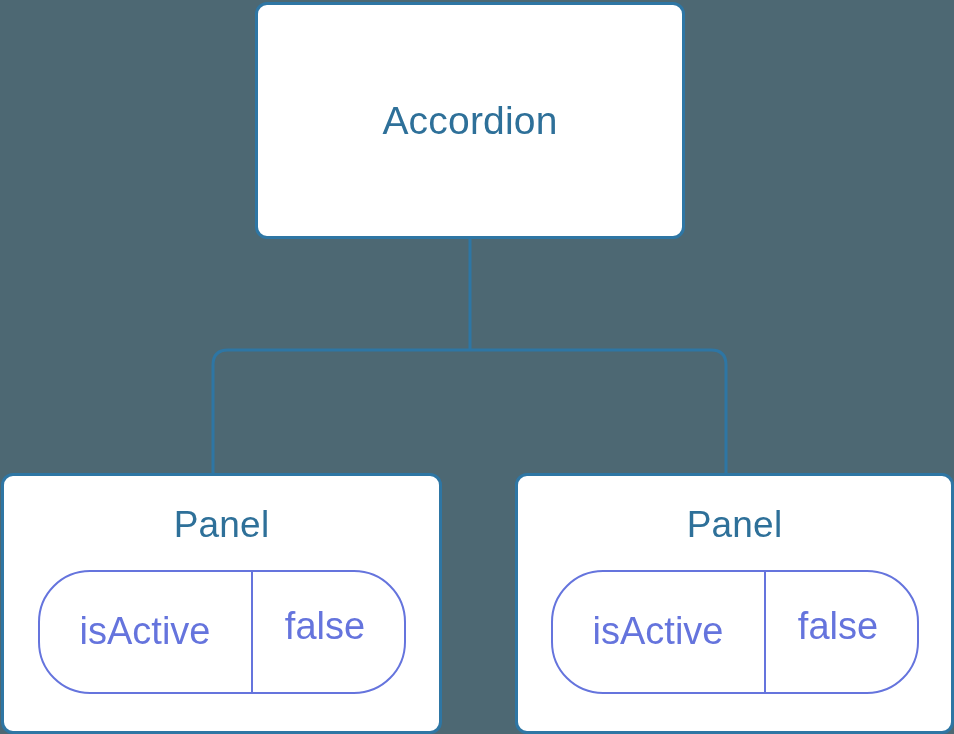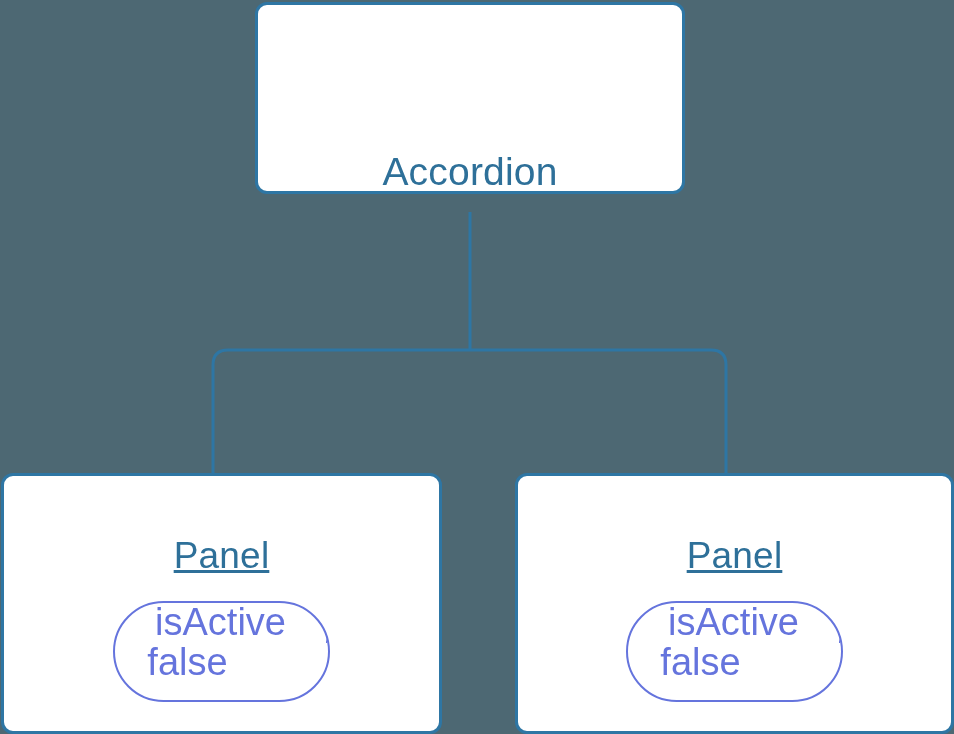--- a/index.html
+++ b/index.html
@@ -39,22 +39,22 @@
     border: 3px solid #2e76a4;
     border-radius: 12px;
     display: flex;
     flex-direction: column;
     align-items: center;
   }
   .node-accordion {
     left: 255px;
     top: 2px;
     width: 430px;
-    height: 192px;
-    justify-content: flex-end;
+    height: 237px;
+    justify-content: center;
   }
   .node-panel-left {
     left: 1px;
     top: 473px;
     width: 441px;
     height: 261px;
   }
   .node-panel-right {
     left: 515px;
     top: 473px;
@@ -67,36 +67,34 @@
     font-size: 37px;
     line-height: 1;
     letter-spacing: 0.2px;
     white-space: nowrap;
   }
   .node-accordion .node-title {
     font-size: 39px;
   }
   .node-panel-left .node-title,
   .node-panel-right .node-title {
-    margin-top: 61px;
-    text-decoration: underline;
+    margin-top: 30px;
   }
 
   
   .state-pill {
     margin-top: 27px;
     display: flex;
     align-items: stretch;
-    height: 101px;
+    height: 124px;
     box-sizing: border-box;
     border: 2px solid #6574dd;
     border-radius: 52px;
     background: #ffffff;
     overflow: hidden;
-    flex-direction: column;
   }
   .pill-key,
   .pill-val {
     display: flex;
     align-items: center;
     justify-content: center;
     color: #6574dd;
     font-size: 38px;
     line-height: 1;
     white-space: nowrap;

